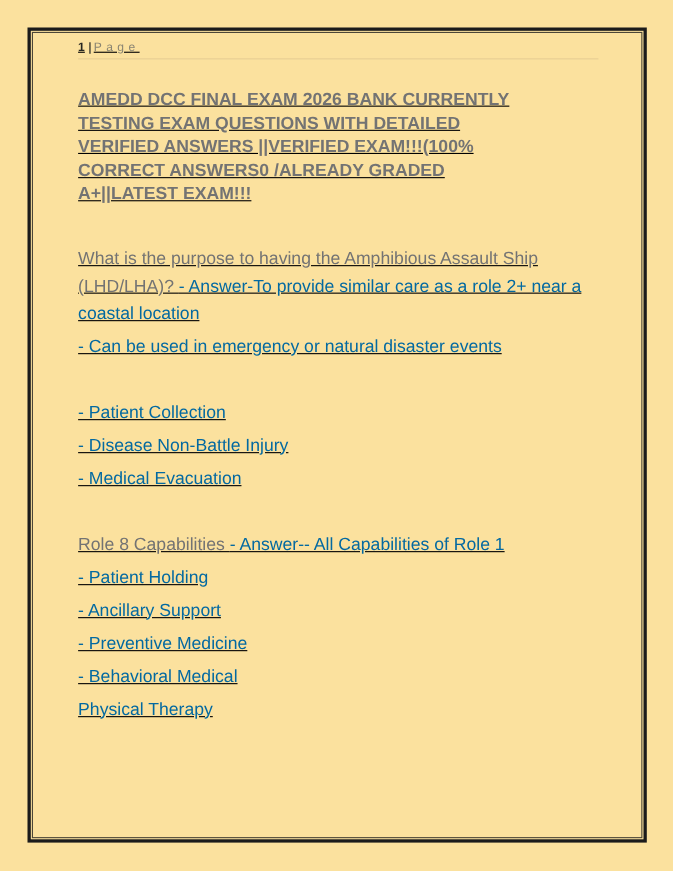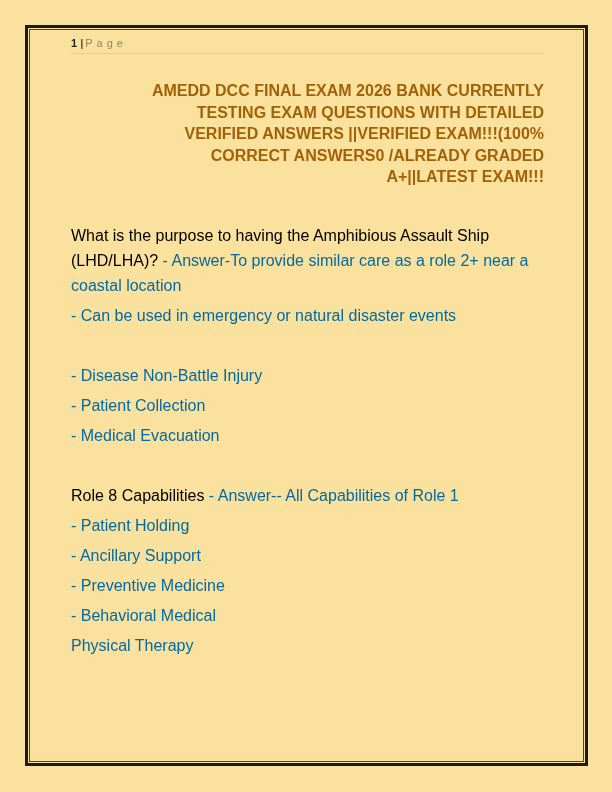--- a/index.html
+++ b/index.html
@@ -23,20 +23,21 @@
     border: 3px solid #1b1b1b;
     box-sizing: border-box;
   }
   .page-frame-inner {
     position: absolute;
     inset: 1px;
     border: 1px solid #4c4637;
     box-sizing: border-box;
     padding: 4px 39px 0 41px;
     overflow: hidden;
+    text-decoration: underline;
   }
   .page-header {
     font-size: 11px;
     line-height: 14px;
     padding-top: 2px;
     padding-bottom: 3px;
     border-bottom: 1px solid #e7cd93;
     white-space: nowrap;
   }
   .page-number {
@@ -47,37 +48,37 @@
     color: #55513f;
     font-weight: bold;
     padding: 0 2px 0 3px;
   }
   .header-page-word {
     color: #8a8572;
     letter-spacing: 4px;
   }
   .doc-title {
     margin: 26px 0 0 0;
-    text-align: right;
-    color: #a16207;
+    text-align: left;
+    color: #737373;
     font-weight: bold;
     font-size: 16px;
     line-height: 21.5px;
     white-space: pre-line;
   }
   .body-text {
     margin-top: 35px;
     font-size: 16px;
     line-height: 25px;
   }
   .body-text p {
     margin: 0 0 5px 0;
   }
   .black-text {
-    color: #000000;
+    color: #737373;
   }
   .red-text {
     color: #0369a1;
   }
   .section-gap {
     height: 25px;
     margin-bottom: 5px;
   }
 </style>
 </head>
@@ -96,23 +97,23 @@
 
     <div class="body-text">
 
       <p><span class="black-text">What is the purpose to having the Amphibious Assault Ship (LHD/LHA)? </span><span class="red-text">- Answer-To provide similar care as a role 2+ near a coastal location</span></p>
 
       <p><span class="red-text">- Can be used in emergency or natural disaster events</span></p>
 
       <div class="section-gap"></div>
 
 
+      <p><span class="red-text">- Patient Collection</span></p>
+
       <p><span class="red-text">- Disease Non-Battle Injury</span></p>
-
-      <p><span class="red-text">- Patient Collection</span></p>
 
       <p><span class="red-text">- Medical Evacuation</span></p>
 
       <div class="section-gap"></div>
 
       <p><span class="black-text">Role 8 Capabilities </span><span class="red-text">- Answer-- All Capabilities of Role 1</span></p>
 
       <p><span class="red-text">- Patient Holding</span></p>
 
       <p><span class="red-text">- Ancillary Support</span></p>

